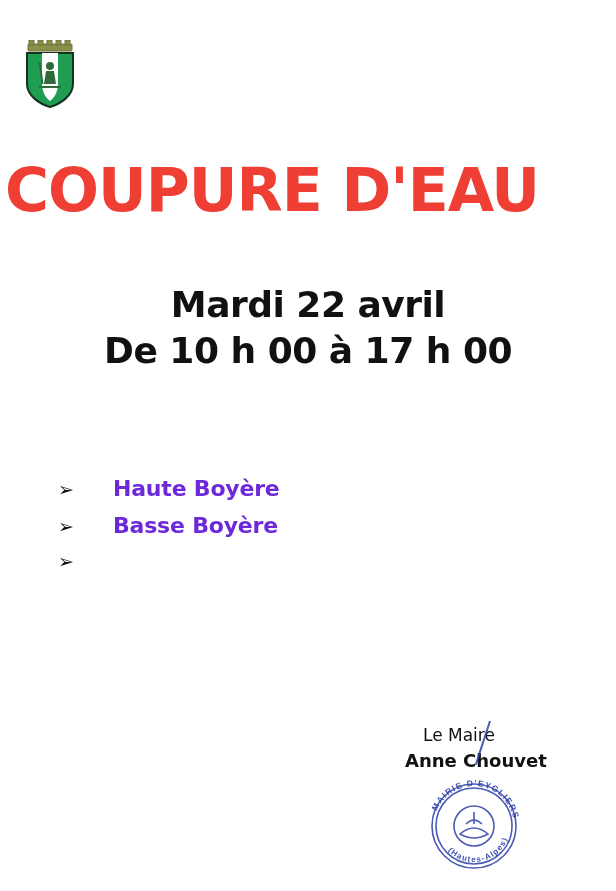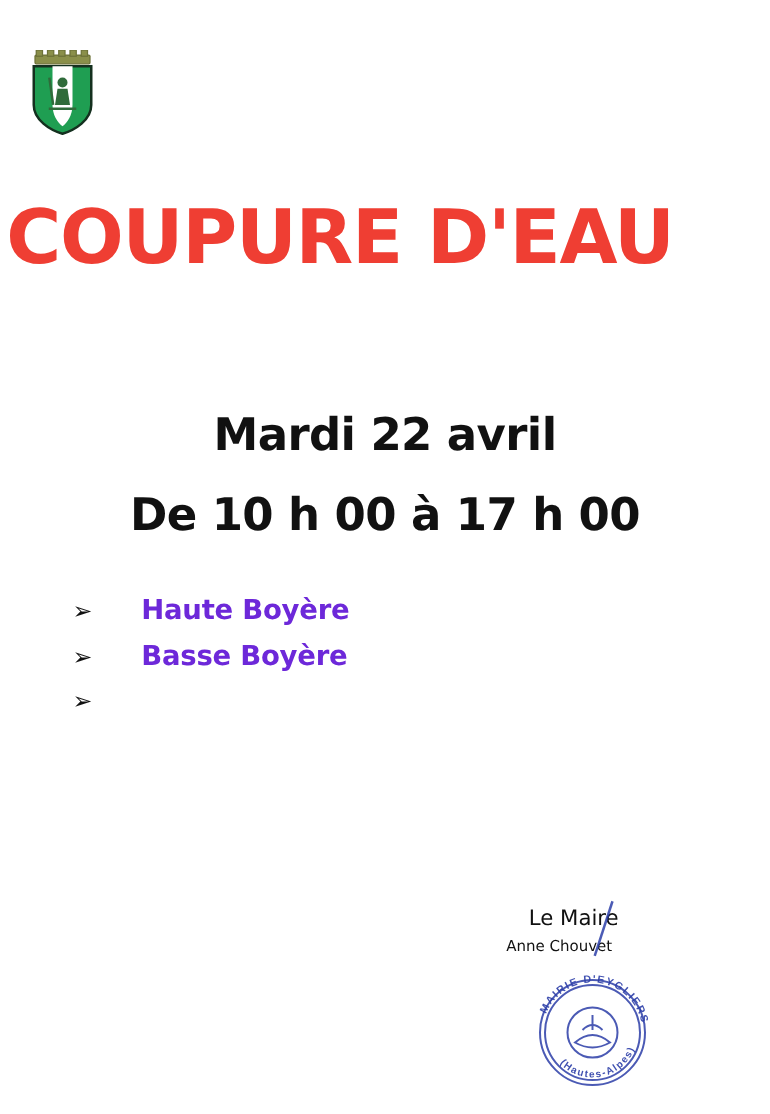--- a/index.html
+++ b/index.html
@@ -48,28 +48,26 @@
     width: 616px;
     text-align: center;
     color: #111111;
     font-family: "DejaVu Sans", sans-serif;
   }
   .date-line1 {
     font-size: 36px;
     font-weight: bold;
     line-height: 1.28;
     letter-spacing: -0.5px;
-    margin-top: 44px;
   }
   .date-line2 {
     font-size: 36px;
     font-weight: bold;
     line-height: 1.28;
     letter-spacing: -0.5px;
-    margin-top: 18px;
   }
 
   
   .locations {
     position: absolute;
     top: 476px;
     left: 58px;
     width: 440px;
   }
   .loc-row {
@@ -102,22 +100,22 @@
     text-align: left;
     font-family: "DejaVu Sans", sans-serif;
   }
   .sig-role {
     font-size: 17px;
     font-weight: normal;
     color: #111;
     margin-left: 18px;
   }
   .sig-name {
-    font-size: 12px;
-    font-weight: normal;
+    font-size: 18px;
+    font-weight: bold;
     color: #111;
     margin-top: 5px;
   }
   .sig-stroke {
     position: absolute;
     left: 84px;
     top: -4px;
     width: 2px;
     height: 46px;
     background: #2c3ea8;

